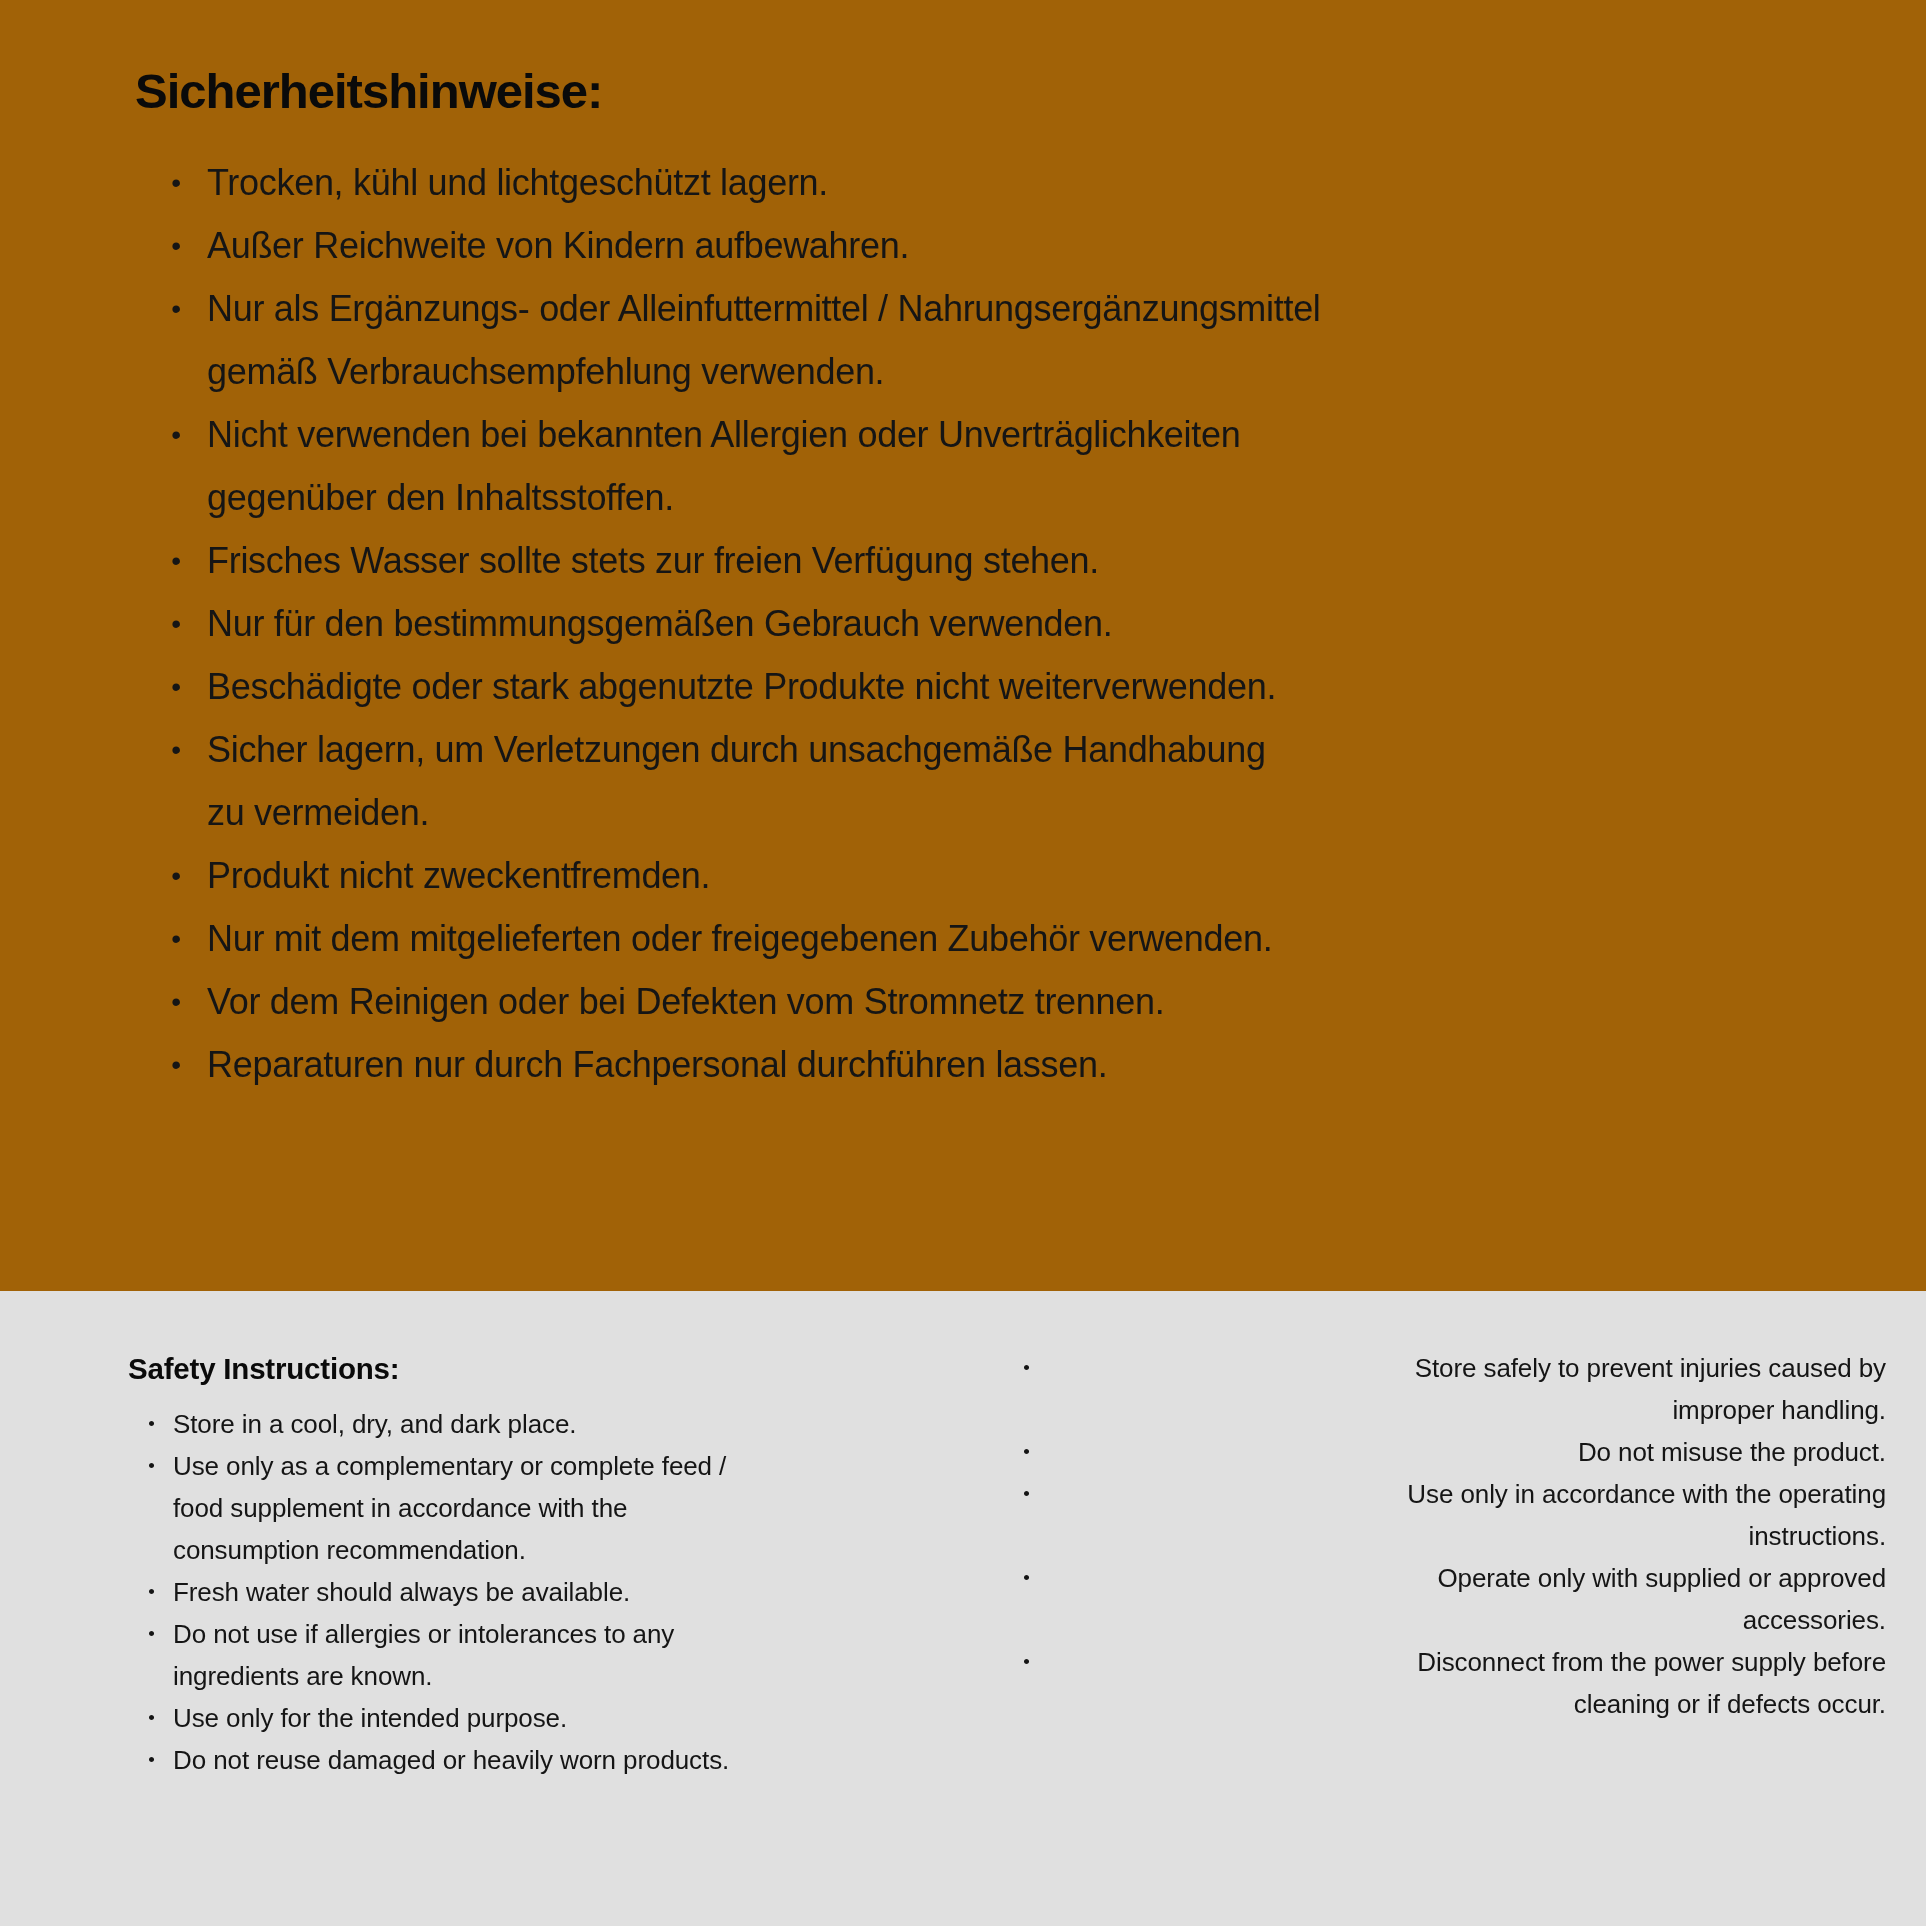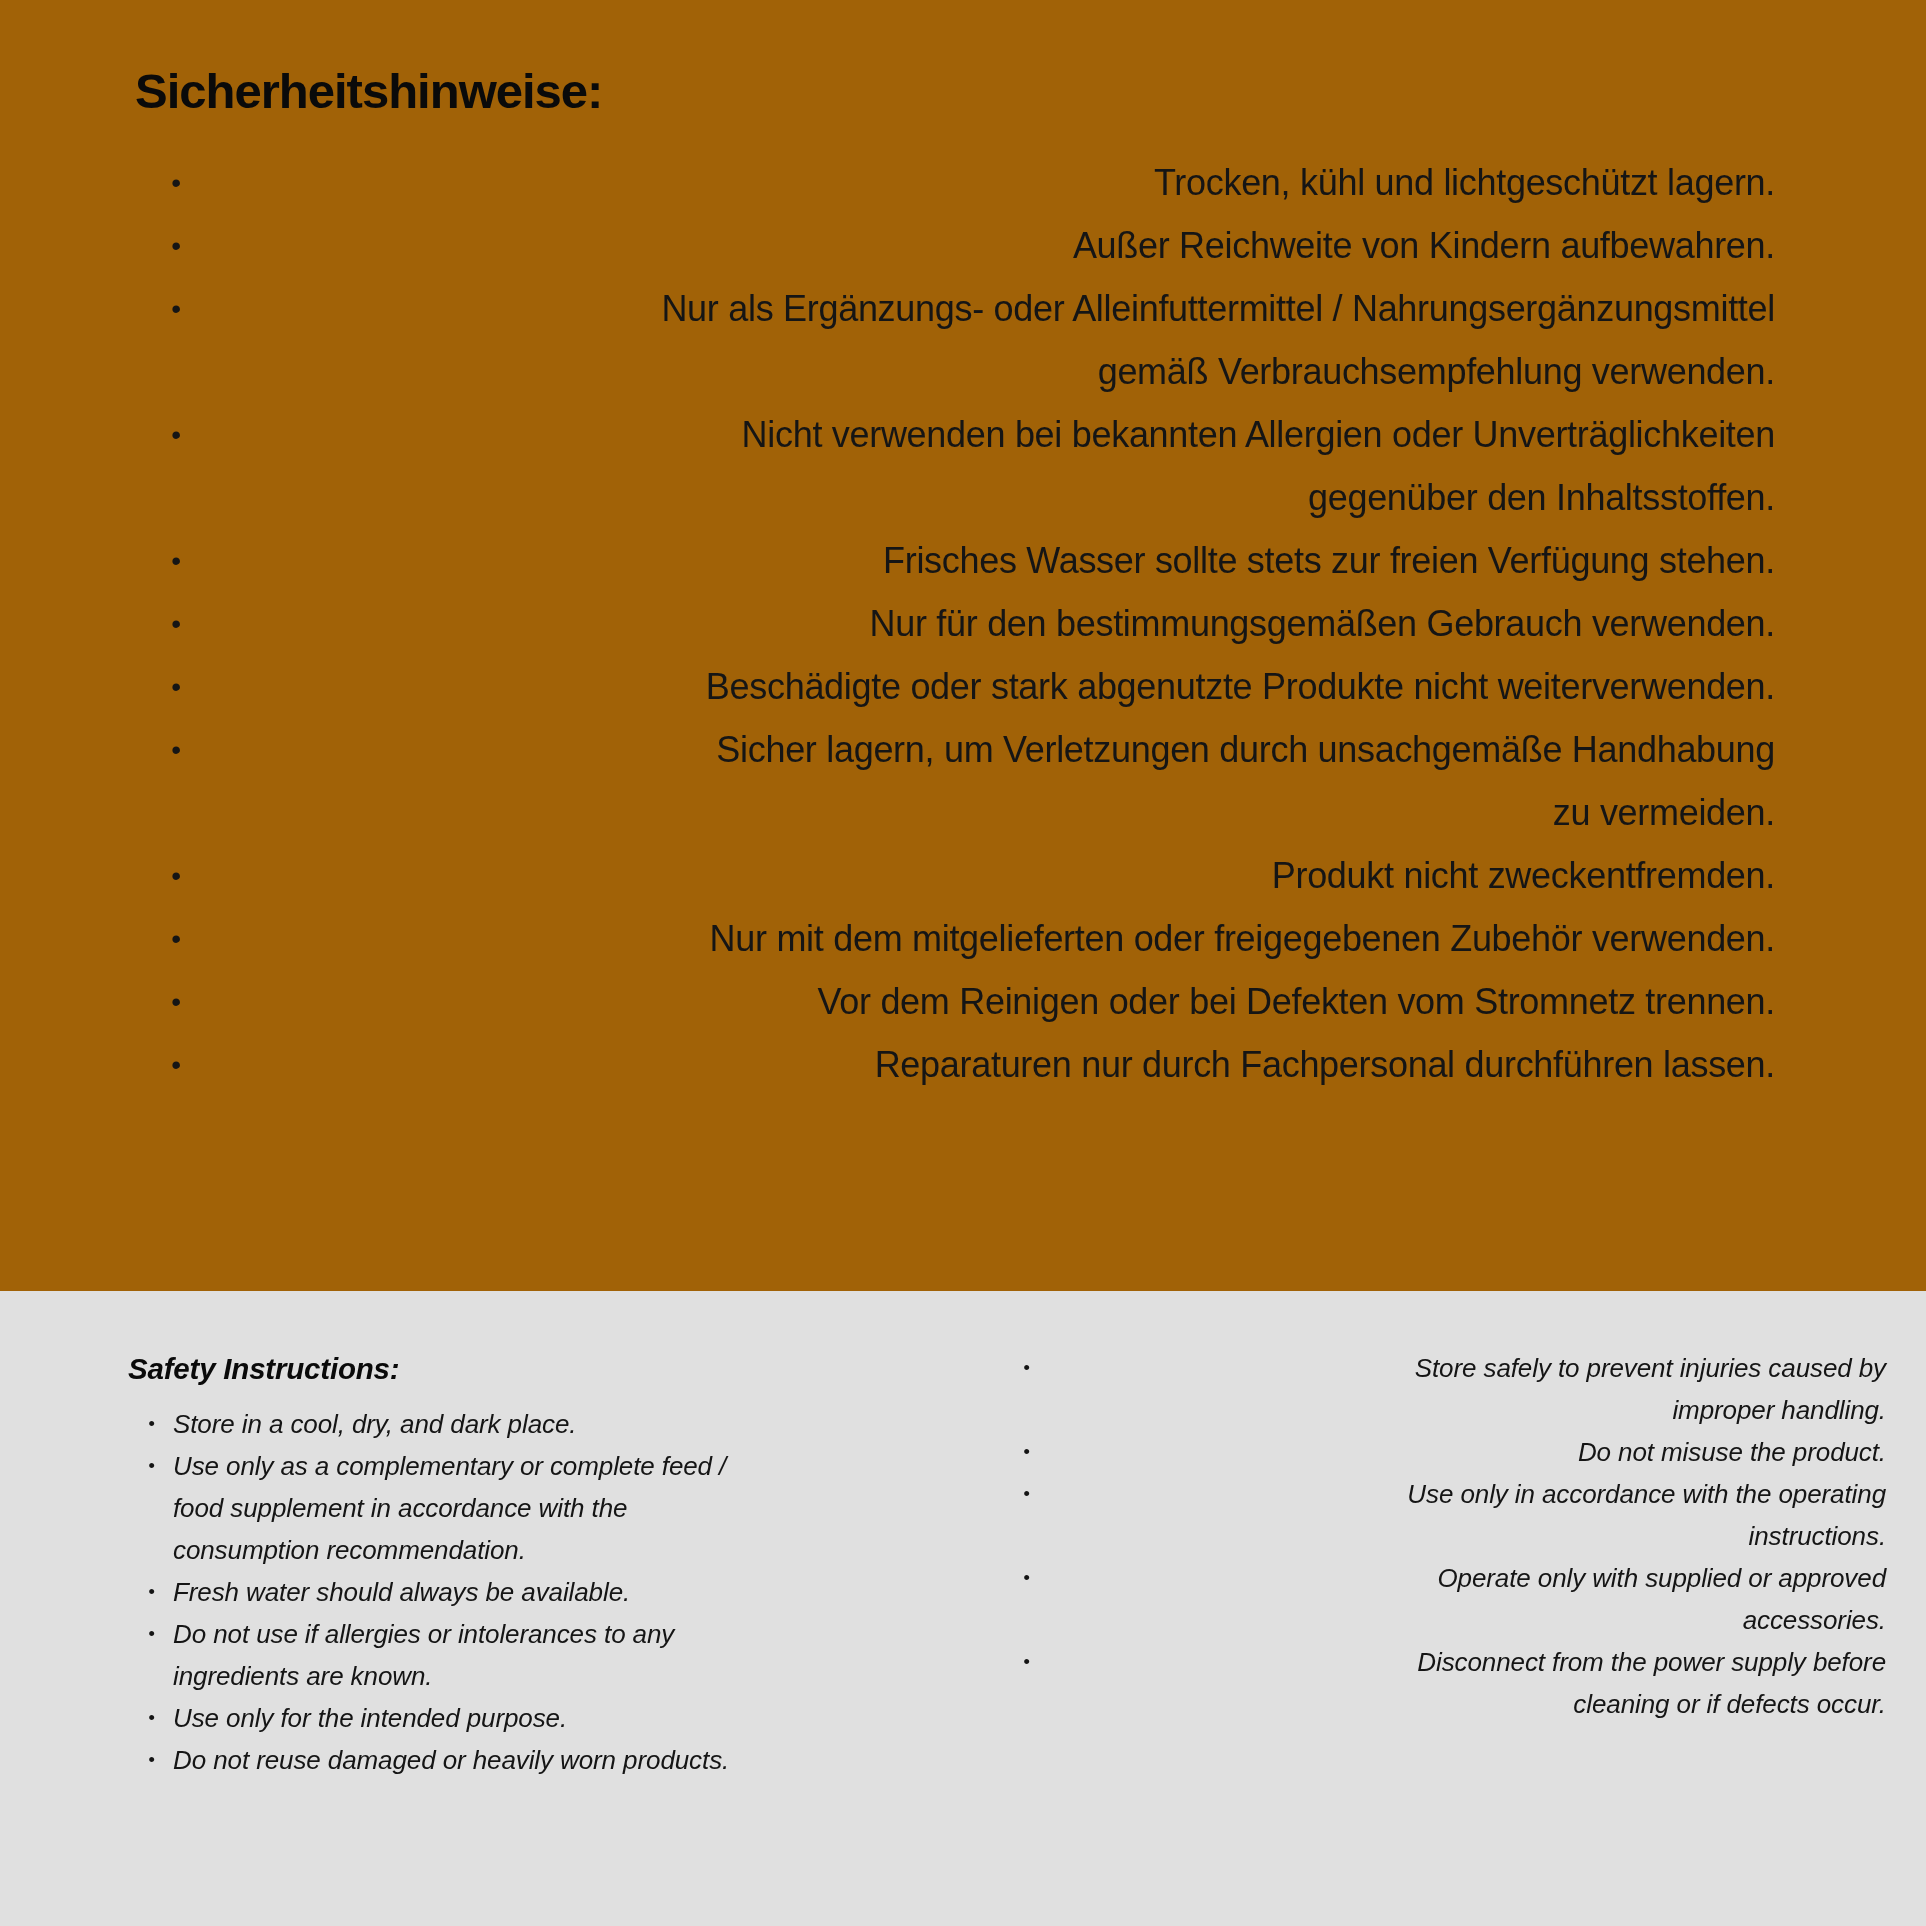--- a/index.html
+++ b/index.html
@@ -19,21 +19,20 @@
     font-size: 49px;
     font-weight: 700;
     letter-spacing: -1px;
     color: #0a0a0a;
   }
   .de ul {
     list-style: none;
     margin: 32px 0 0 35px;
     padding: 0;
     width: 1605px;
-    text-align: right;
   }
   .de li {
     position: relative;
     padding-left: 37px;
     font-size: 36px;
     line-height: 63px;
     letter-spacing: -0.3px;
     white-space: pre-line;
     color: #151515;
   }
@@ -46,21 +45,20 @@
     line-height: 63px;
   }
   
   .band {
     position: absolute;
     left: 0;
     top: 1291px;
     width: 1926px;
     height: 636px;
     background: #e0e0e0;
-    font-style: italic;
   }
   .col { position: absolute; }
   .col-left  { left: 128px;  top: 61px;  width: 880px; }
   .col-right { left: 1022px; top: 56px;  width: 864px; text-align: right; }
   .col h2 {
     margin: 0;
     font-size: 29.5px;
     font-weight: 700;
     letter-spacing: -0.2px;
     color: #0a0a0a;

